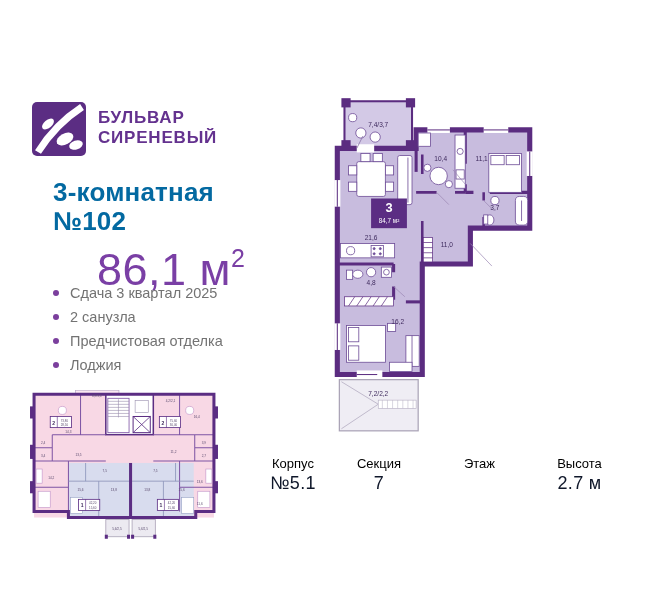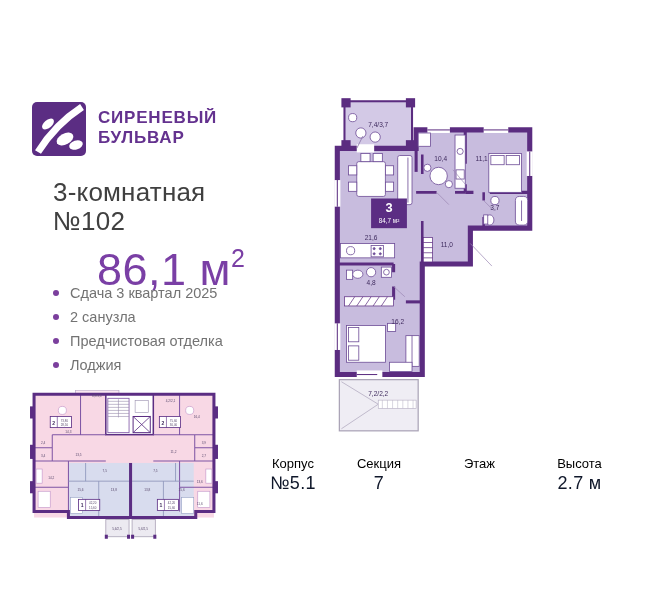--- a/index.html
+++ b/index.html
@@ -4,21 +4,21 @@
 <style>
   html,body{margin:0;padding:0;background:#ffffff;}
   .page{position:relative;width:662px;height:600px;background:#ffffff;overflow:hidden;
         font-family:"Liberation Sans","DejaVu Sans",sans-serif;color:#3d3d44;}
   .abs{position:absolute;}
 
   
   .brand-name{font-weight:bold;color:#64328f;font-size:17px;line-height:1.15;letter-spacing:.8px;}
 
   
-  .apt-title{font-size:26px;line-height:1.12;color:#404040;font-weight:400;letter-spacing:.2px;}
+  .apt-title{font-size:26px;line-height:1.12;color:#0369a1;font-weight:700;letter-spacing:.2px;}
   .apt-area{margin-top:8px;font-size:45px;color:#7a3fa5;font-weight:500;letter-spacing:.5px;margin-left:44px;}
   .apt-area sup{font-size:25px;vertical-align:18px;}
 
   ul.features{list-style:none;margin:0;padding:0;font-size:14.5px;color:#737373;}
   ul.features li{position:relative;padding-left:17px;margin-bottom:8px;}
   ul.features li .dot{position:absolute;left:0;top:4.5px;width:6px;height:6px;border-radius:50%;
                       background:#7b3f9d;}
 
   
   .detail{position:absolute;text-align:center;}
@@ -38,22 +38,22 @@
   <div class="abs" style="left:32px;top:102px;">
     <svg width="54" height="54" viewBox="0 0 54 54">
       <rect x="0" y="0" width="54" height="54" rx="5" fill="#5b2d83"></rect>
       <path d="M6,50 C16,34 30,18 50,5" stroke="#ffffff" stroke-width="7" fill="none"></path>
       <ellipse cx="33" cy="37" rx="9" ry="5.5" fill="#ffffff" transform="rotate(-28 33 37)"></ellipse>
       <ellipse cx="44" cy="43" rx="7" ry="4.5" fill="#ffffff" transform="rotate(-18 44 43)"></ellipse>
       <ellipse cx="16" cy="22" rx="7" ry="4" fill="#ffffff" transform="rotate(-40 16 22)"></ellipse>
     </svg>
   </div>
   <div class="abs brand-name" style="left:98px;top:108px;">
+    <div>БУЛЬВАР</div>
     <div>СИРЕНЕВЫЙ</div>
-    <div>БУЛЬВАР</div>
   </div>
 
   <div class="abs" style="left:53px;top:178px;">
     <div class="apt-title">
       <div>3-комнатная</div>
       <div>№102</div>
     </div>
     <div class="apt-area"><span>86,1</span><span> м</span><sup>2</sup></div>
   </div>
 

